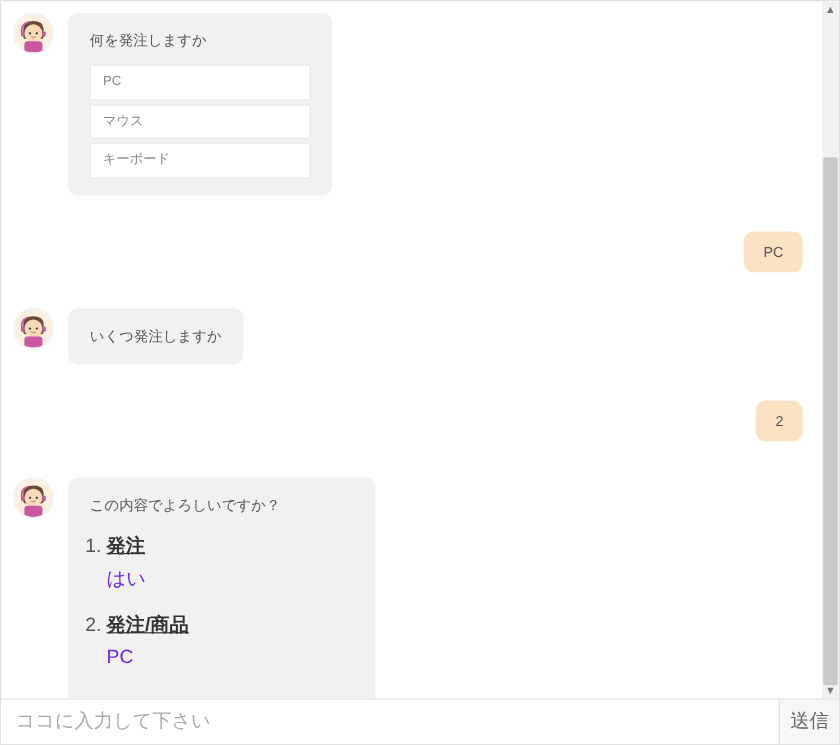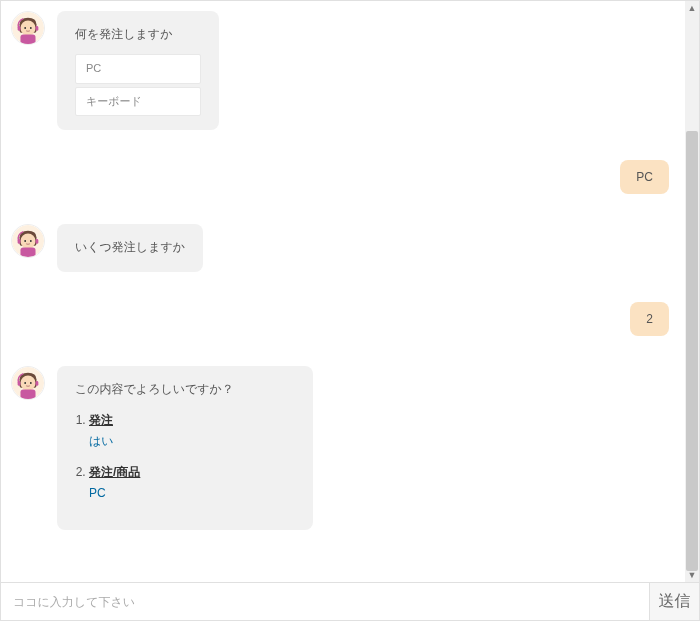--- a/index.html
+++ b/index.html
@@ -15,25 +15,25 @@
   .msg-row.user { justify-content: flex-end; }
   .avatar { width: 34px; height: 34px; border-radius: 50%; flex-shrink: 0; margin-right: 12px; overflow: hidden; background: #fff; border: 1px solid #eee; }
   .avatar svg { width: 100%; height: 100%; display: block; }
   .bubble-bot { background: #f1f1f1; border-radius: 8px; padding: 14px 18px; font-size: 12px; color: #555; line-height: 1.6; }
   .bubble-bot.narrow { max-width: 280px; }
   .bubble-bot.wide { max-width: 320px; width: 256px; }
   .bubble-user { background: #fbe2c2; border-radius: 8px; padding: 10px 16px; font-size: 12px; color: #555; min-width: 36px; text-align: center; margin-right: 6px; }
   .options { margin-top: 10px; display: flex; flex-direction: column; gap: 3px; }
   .option-item { background: #fff; border: 1px solid #e8e8e8; padding: 5px 10px; font-size: 11px; color: #888; border-radius: 2px; cursor: pointer; }
   .confirm-list { margin-top: 12px; padding-left: 14px; }
-  .confirm-list li { margin-bottom: 12px; font-size: 12px; color: #555; }
+  .confirm-list li { margin-bottom: 12px; font-size: 16px; color: #555; }
   .confirm-list .label { text-decoration: underline; font-weight: bold; color: #333; }
-  .confirm-list .val { display: block; margin-top: 2px; padding-left: 0; color: #0369a1; font-weight: normal; }
+  .confirm-list .val { display: block; margin-top: 2px; padding-left: 0; color: #6d28d9; font-weight: normal; }
   .input-bar { display: flex; border: 1px solid #e0e0e0; border-top: none; height: 38px; }
-  .input-field { flex: 1; border: none; outline: none; padding: 0 12px; font-size: 12px; color: #6d28d9; }
+  .input-field { flex: 1; border: none; outline: none; padding: 0 12px; font-size: 16px; color: #6d28d9; }
   .input-field::placeholder { color: #aaa; }
   .send-btn { width: 50px; border: none; border-left: 1px solid #e0e0e0; background: #f6f6f6; color: #666; font-size: 16px; cursor: pointer; }
 </style>
 </head>
 <body>
 
 <div class="app">
   <div class="chat-area">
     <div class="chat-scroll">
 
@@ -45,24 +45,25 @@
               <circle cx="17" cy="17" r="8" fill="#f9d9b8"></circle>
               <circle cx="14" cy="17" r="1" fill="#333"></circle>
               <circle cx="20" cy="17" r="1" fill="#333"></circle>
               <path d="M15 20 Q17 21 19 20" stroke="#a66" stroke-width="0.8" fill="none"></path>
               <rect x="6" y="15" width="3" height="5" rx="1.5" fill="#c858a0"></rect>
               <rect x="25" y="15" width="3" height="5" rx="1.5" fill="#c858a0"></rect>
               <path d="M7 17 Q5 10 12 7" stroke="#c858a0" stroke-width="1.5" fill="none"></path>
               <rect x="9" y="24" width="16" height="10" rx="3" fill="#c858a0"></rect>
             </svg>
         </div>
-        <div class="bubble-bot narrow" style="width:162px;">
+        <div class="bubble-bot narrow" style="width:220px;">
           <div>何を発注しますか</div>
           <div class="options">
             <div class="option-item">PC</div>
+            <div class="option-item">マウス</div>
             <div class="option-item">キーボード</div>
           </div>
         </div>
       </div>
 
       <div class="msg-row user" style="margin-top:30px;">
         <div class="bubble-user">PC</div>
       </div>
 
       <div class="msg-row bot" style="margin-top:30px;">

